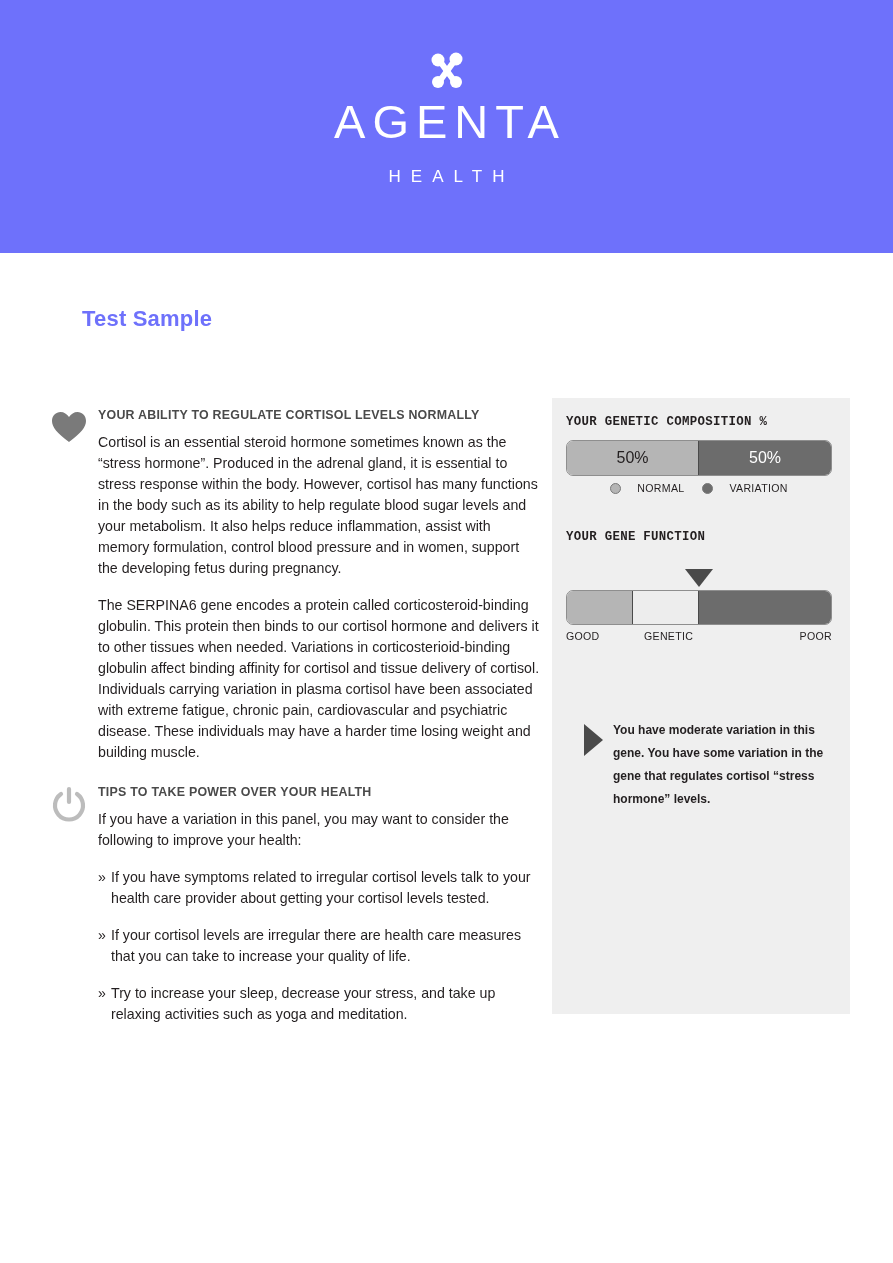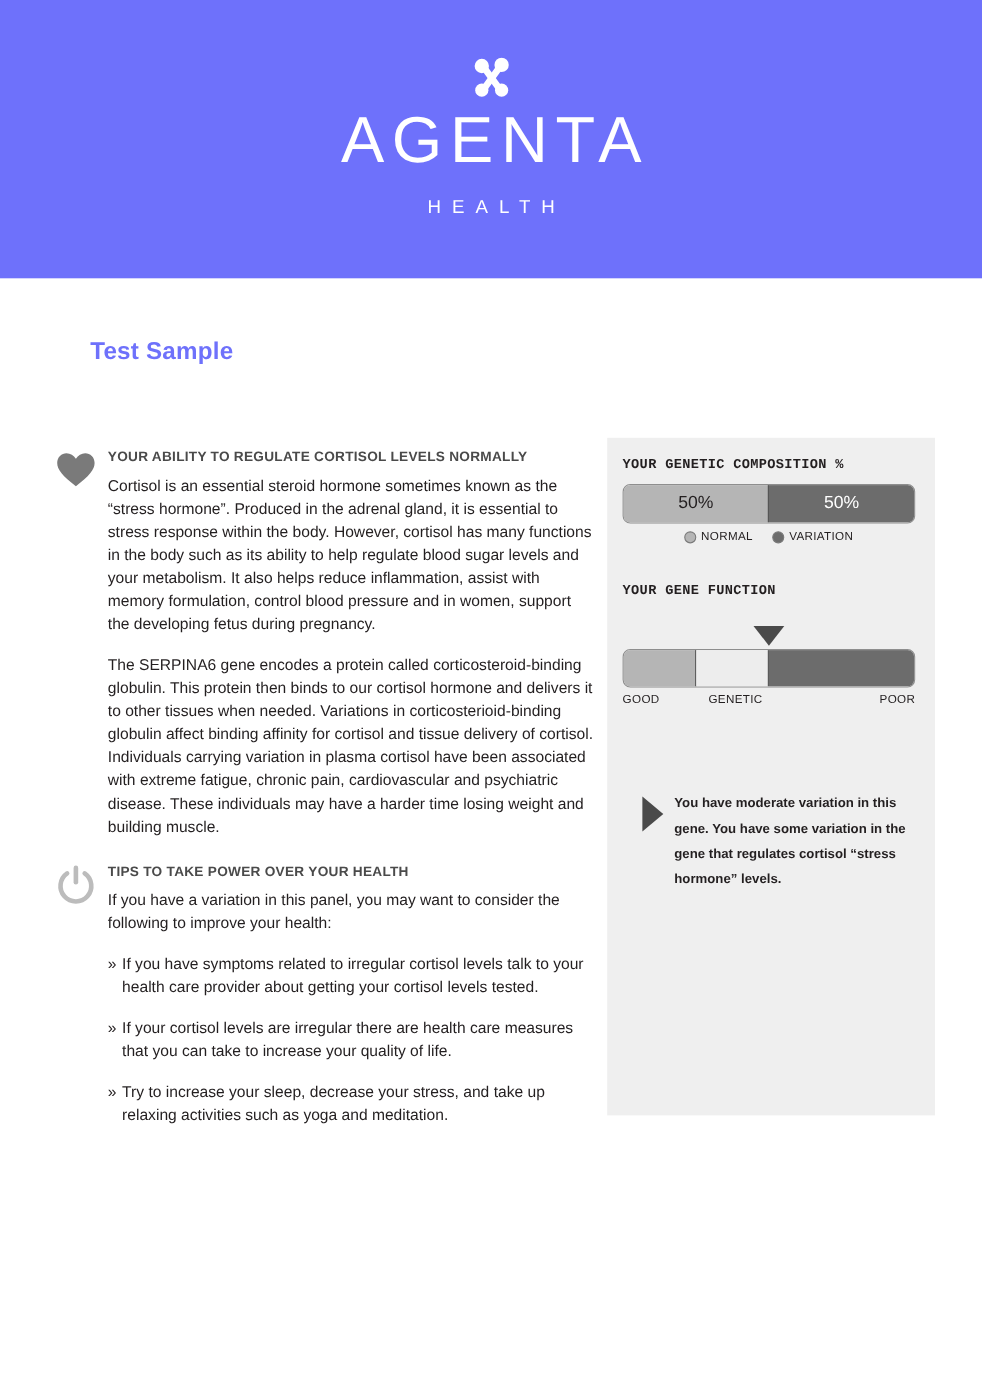--- a/index.html
+++ b/index.html
@@ -36,21 +36,21 @@
     justify-content: flex-start;
     padding-top: 52px;
     box-sizing: border-box;
   }
   .logo-mark {
     width: 42px;
     height: 38px;
     margin-bottom: 4px;
   }
   .logo-wordmark {
-    font-size: 59px;
+    font-size: 47px;
     line-height: 1;
     letter-spacing: 7px;
     color: #ffffff;
     font-weight: 300;
     font-family: "Liberation Sans", sans-serif;
     margin-top: 4px;
     padding-left: 7px;
   }
   .logo-sub {
     font-size: 17px;
@@ -177,21 +177,21 @@
   .comp-legend {
     display: flex;
     justify-content: center;
     gap: 18px;
     margin-top: 6px;
     width: 266px;
   }
   .legend-item {
     display: flex;
     align-items: center;
-    gap: 4px;
+    gap: 16px;
     font-size: 10.6px;
     letter-spacing: 0.3px;
     color: #231f20;
   }
   .legend-dot {
     width: 11px;
     height: 11px;
     border-radius: 50%;
     border: 1px solid #7a7a7a;
     box-sizing: border-box;

